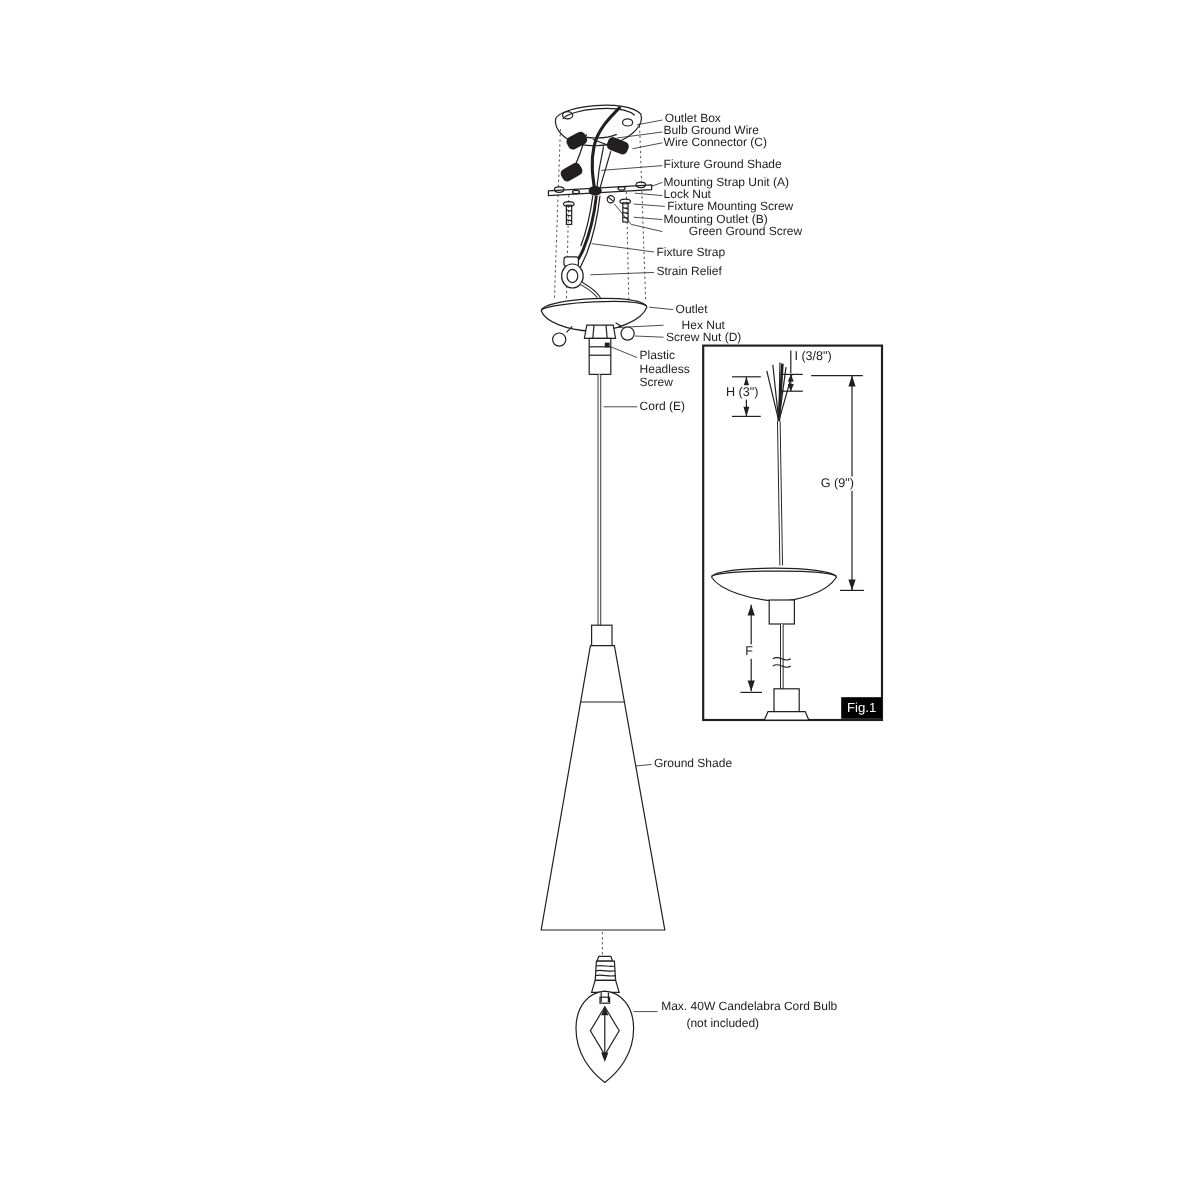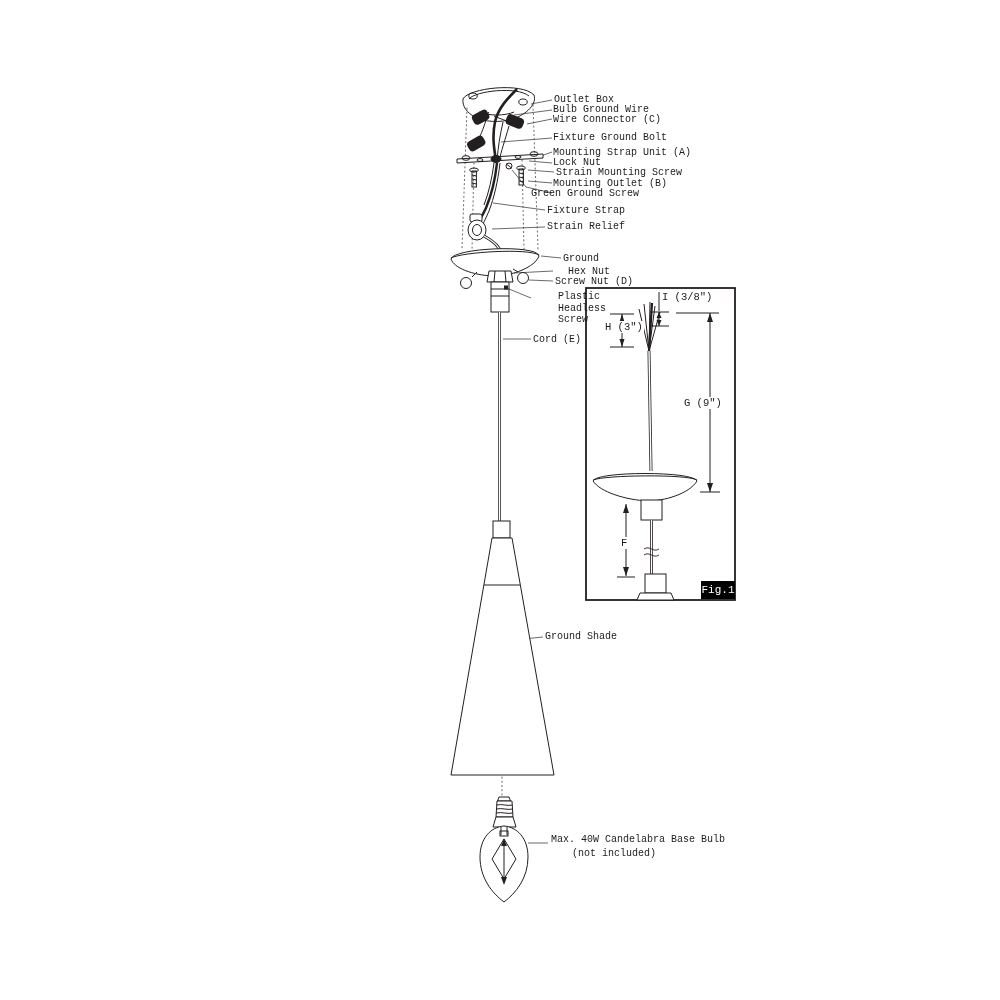--- a/index.html
+++ b/index.html
@@ -5,28 +5,28 @@
   :root{
     --line:#231f20;
     --leader:#454545;
     --dot:#5a5a5a;
     --cap-bg:#000000;
     --cap-fg:#ffffff;
   }
   html,body{margin:0;padding:0;background:#fff;}
   .stage{
     position:relative;width:1000px;height:1000px;background:#ffffff;
-    overflow:hidden;font-family:Liberation Mono, monospace;
+    overflow:hidden;font-family:Liberation Sans, sans-serif;
   }
   .art{position:absolute;left:0;top:0;}
   .lbl{
     position:absolute;font-size:10px;line-height:11.5px;color:#1c1c1c;
     white-space:nowrap;letter-spacing:0;
   }
-  .lbl.wrap{white-space:normal;width:54px;margin-left:25px;}
+  .lbl.wrap{white-space:normal;width:54px;}
   .dim{
     position:absolute;font-size:10.5px;color:#1c1c1c;background:#ffffff;
     padding:0 1px;white-space:nowrap;
   }
   .figcap{
     position:absolute;left:701px;top:581px;width:34px;height:18px;
     background:var(--cap-bg);color:var(--cap-fg);font-size:11px;
     display:flex;align-items:center;justify-content:center;
   }
 </style>
@@ -249,35 +249,35 @@
       <g>
         <rect x="645" y="574" width="21" height="19" fill="#ffffff"></rect>
         <path d="M640,593 L671,593 L674,600 L637,600 Z" fill="#ffffff"></path>
       </g>
     </g>
   </svg>
 
   <div class="lbl" style="left:554px;top:94px">Outlet Box</div>
   <div class="lbl" style="left:553px;top:104px">Bulb Ground Wire</div>
   <div class="lbl" style="left:553px;top:114px">Wire Connector (C)</div>
-  <div class="lbl" style="left:553px;top:132px">Fixture Ground Bolt</div>
+  <div class="lbl" style="left:553px;top:132px">Fixture Ground Shade</div>
   <div class="lbl" style="left:553px;top:147px">Mounting Strap Unit (A)</div>
   <div class="lbl" style="left:553px;top:157px">Lock Nut</div>
-  <div class="lbl" style="left:556px;top:167px">Strain Mounting Screw</div>
+  <div class="lbl" style="left:556px;top:167px">Fixture Mounting Screw</div>
   <div class="lbl" style="left:553px;top:178px">Mounting Outlet (B)</div>
-  <div class="lbl" style="left:531px;top:188px">Green Ground Screw</div>
+  <div class="lbl" style="left:574px;top:188px">Green Ground Screw</div>
   <div class="lbl" style="left:547px;top:205px">Fixture Strap</div>
   <div class="lbl" style="left:547px;top:221px">Strain Relief</div>
-  <div class="lbl" style="left:563px;top:253px">Ground</div>
+  <div class="lbl" style="left:563px;top:253px">Outlet</div>
   <div class="lbl" style="left:568px;top:266px">Hex Nut</div>
   <div class="lbl" style="left:555px;top:276px">Screw Nut (D)</div>
   <div class="lbl wrap" style="left:533px;top:291px">Plastic Headless Screw</div>
   <div class="lbl" style="left:533px;top:334px">Cord (E)</div>
   <div class="lbl" style="left:545px;top:631px">Ground Shade</div>
-  <div class="lbl" style="left:551px;top:834px">Max. 40W Candelabra Base Bulb</div>
+  <div class="lbl" style="left:551px;top:834px">Max. 40W Candelabra Cord Bulb</div>
   <div class="lbl" style="left:572px;top:848px">(not included)</div>
 
   <div class="dim" style="left:661px;top:291px">I (3/8")</div>
   <div class="dim" style="left:604px;top:321px">H (3")</div>
   <div class="dim" style="left:683px;top:397px">G (9")</div>
   <div class="dim" style="left:620px;top:537px">F</div>
 
   <div class="figcap">Fig.1</div>
 </div>
 

